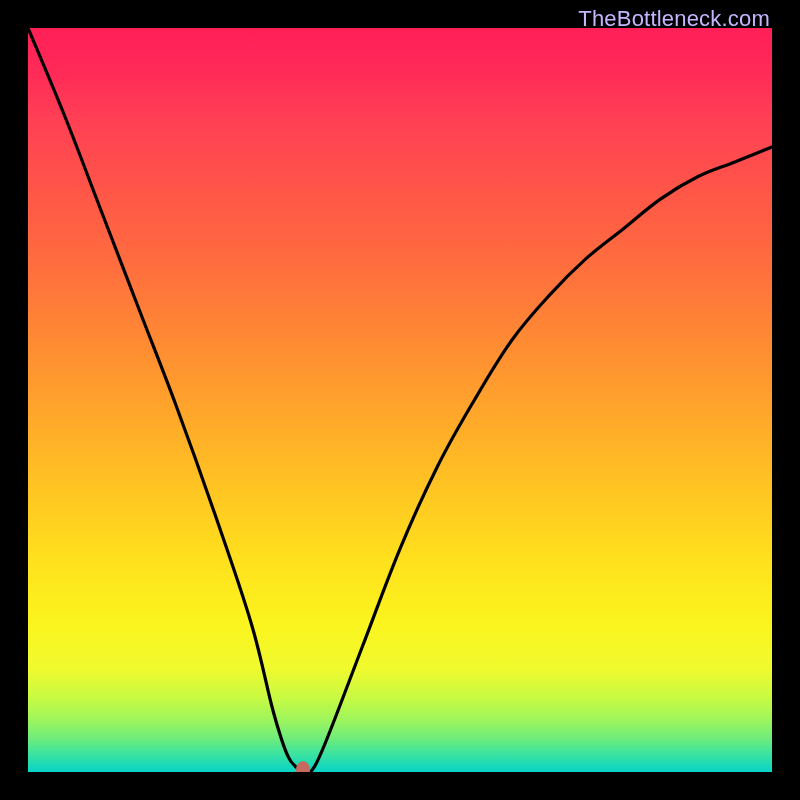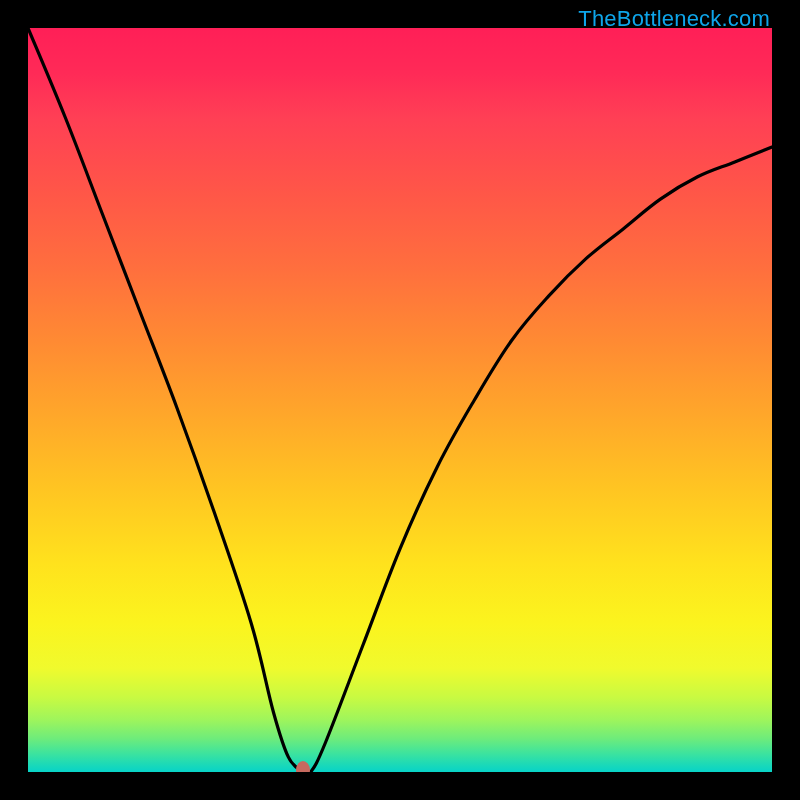--- a/index.html
+++ b/index.html
@@ -41,21 +41,21 @@
       #6eec7b 95.5%,
       #3de39e 97.5%,
       #17d8bb 99.2%,
       #08d3c8 100%
     );
   }
   .watermark {
     position: absolute;
     top: 6px;
     right: 30px;
-    color: #0ea5e9;
+    color: #c4b5fd;
     font-size: 22px;
     letter-spacing: 0.2px;
     user-select: none;
   }
   svg.curve {
     position: absolute;
     inset: 0;
     width: 100%;
     height: 100%;
   }

